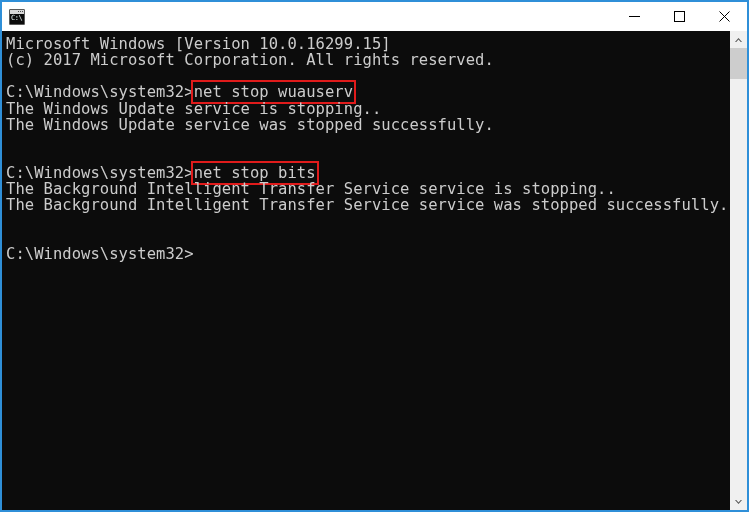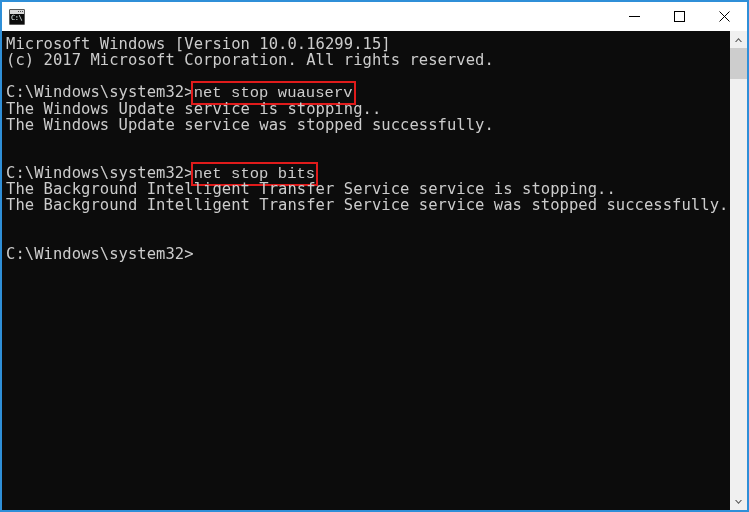--- a/index.html
+++ b/index.html
@@ -124,21 +124,20 @@
     overflow: hidden;
     letter-spacing: 0.05px;
   }
   .line { height: 16.15px; position: relative; }
   .line.blank { color: transparent; }
   .seg { display: inline; }
   .seg.hl {
     position: relative;
     outline: 2px solid #e01b1b;
     outline-offset: 1px;
-    font-family: Liberation Mono, monospace;
   }
 
   
   .scrollbar {
     width: 17px;
     min-width: 17px;
     background: #f0f0f0;
     position: relative;
     display: flex;
     flex-direction: column;

